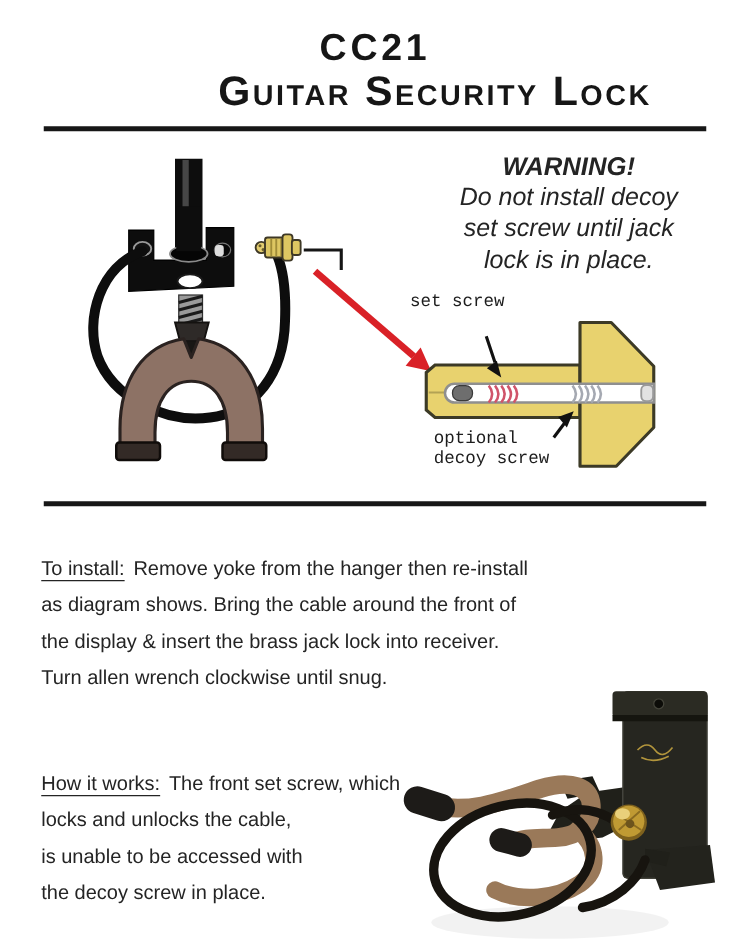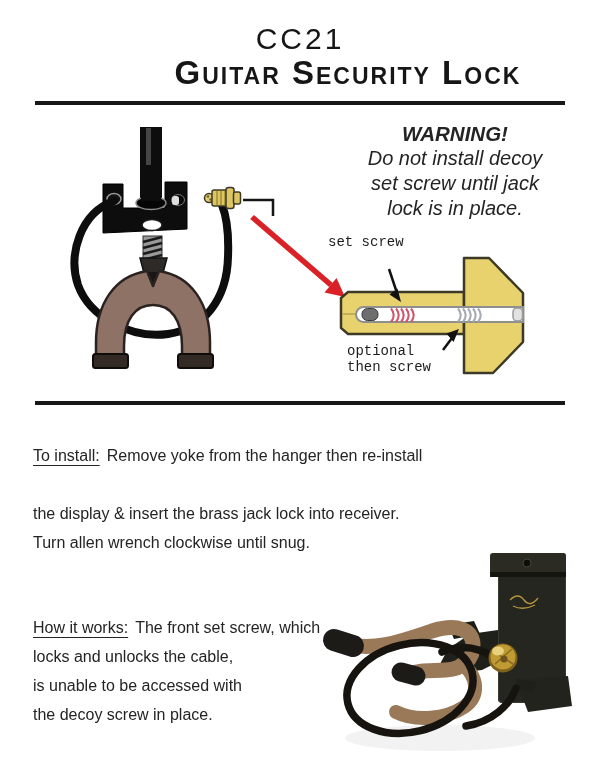--- a/index.html
+++ b/index.html
@@ -4,21 +4,21 @@
 <style>
   html,body{margin:0;padding:0;}
   body{
     width:600px;height:758px;position:relative;overflow:hidden;
     background:#ffffff;color:#1b1b1b;
     font-family:"Liberation Sans",sans-serif;
   }
   .abs{position:absolute;}
   .page-title-model{
     top:22px;left:0;width:600px;text-align:center;
-    font-size:30px;font-weight:normal;letter-spacing:3px;color:#161616;
+    font-size:30px;font-weight:bold;letter-spacing:3px;color:#161616;
   }
   .page-title-name{
     top:54px;left:0;width:600px;text-align:center;
     font-size:33px;font-weight:bold;font-variant:small-caps;
     letter-spacing:2px;color:#161616;margin-left:48px;
   }
   .rule{left:35px;width:530px;height:4px;background:#171717;}
   .rule-1{top:101px;}
   .rule-2{top:401px;}
   .warning-block{
@@ -143,28 +143,28 @@
   <div>Do not install decoy</div>
   <div>set screw until jack</div>
   <div>lock is in place.</div>
 </div>
 
 <div class="diagram-label label-set-screw">
   <div>set screw</div>
 </div>
 <div class="diagram-label label-decoy">
   <div>optional</div>
-  <div>then screw</div>
+  <div>decoy screw</div>
 </div>
 
 <div class="abs rule rule-2"></div>
 
 <p class="para para-install">
   <span class="u">To install:</span><span>Remove yoke from the hanger then re-install</span><br>
-  <br>
+  <span>as diagram shows. Bring the cable around the front of</span><br>
   <span>the display &amp; insert the brass jack lock into receiver.</span><br>
   <span>Turn allen wrench clockwise until snug.</span><br>
 </p>
 
 <p class="para para-how">
   <span class="u">How it works:</span><span>The front set screw, which</span><br>
   <span>locks and unlocks the cable,</span><br>
   <span>is unable to be accessed with</span><br>
   <span>the decoy screw in place.</span>
 </p>

